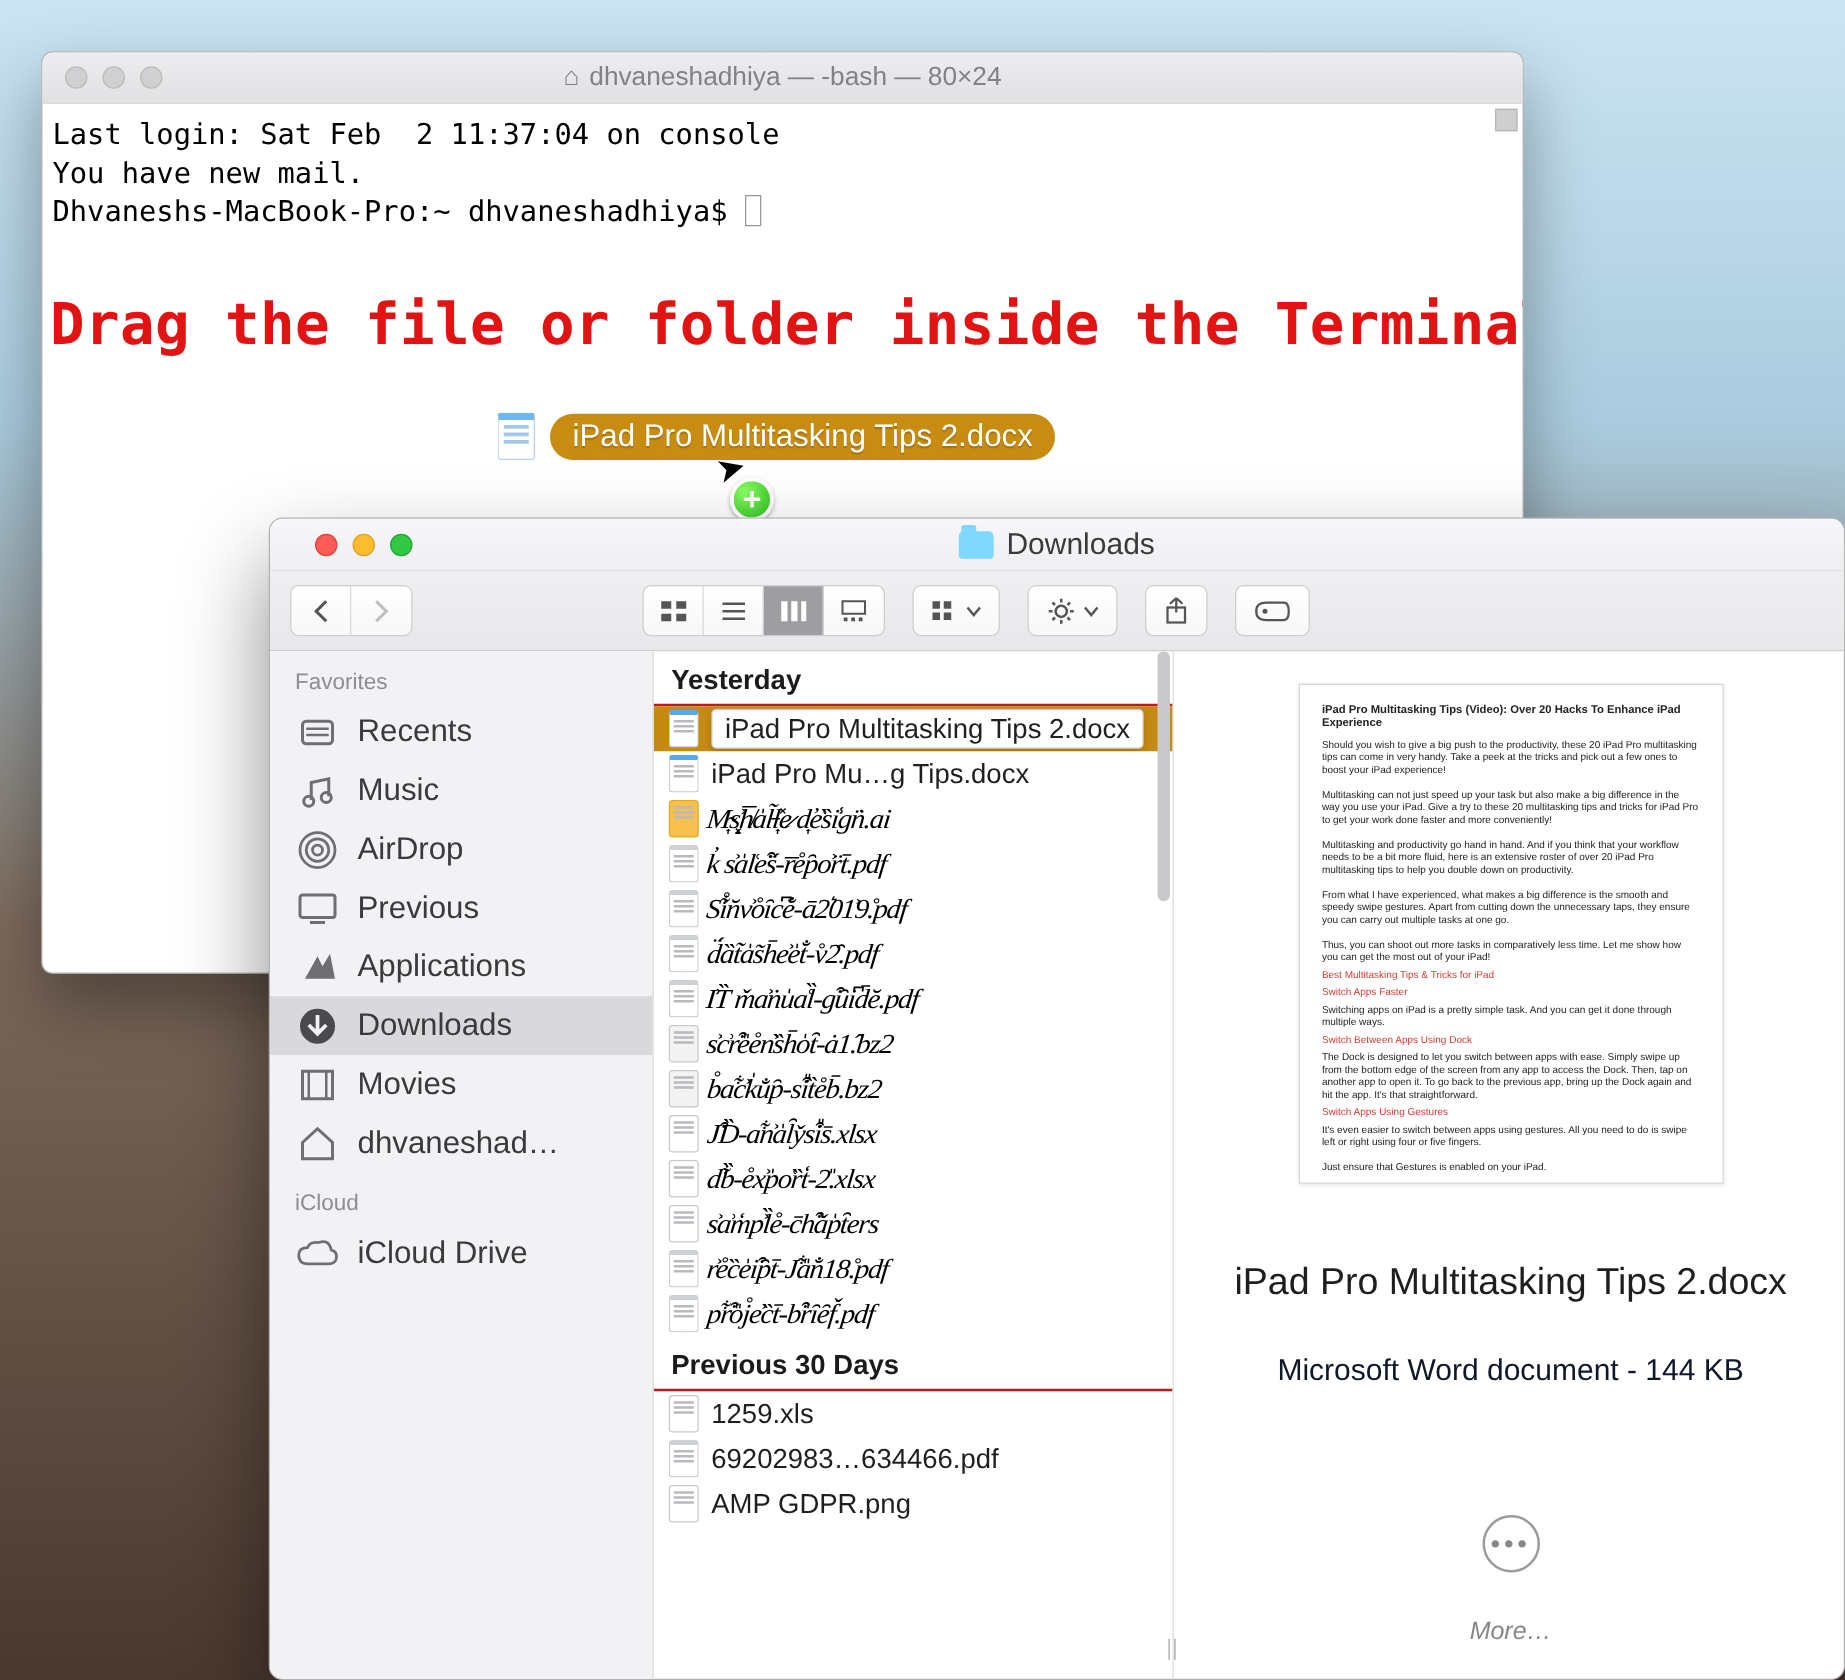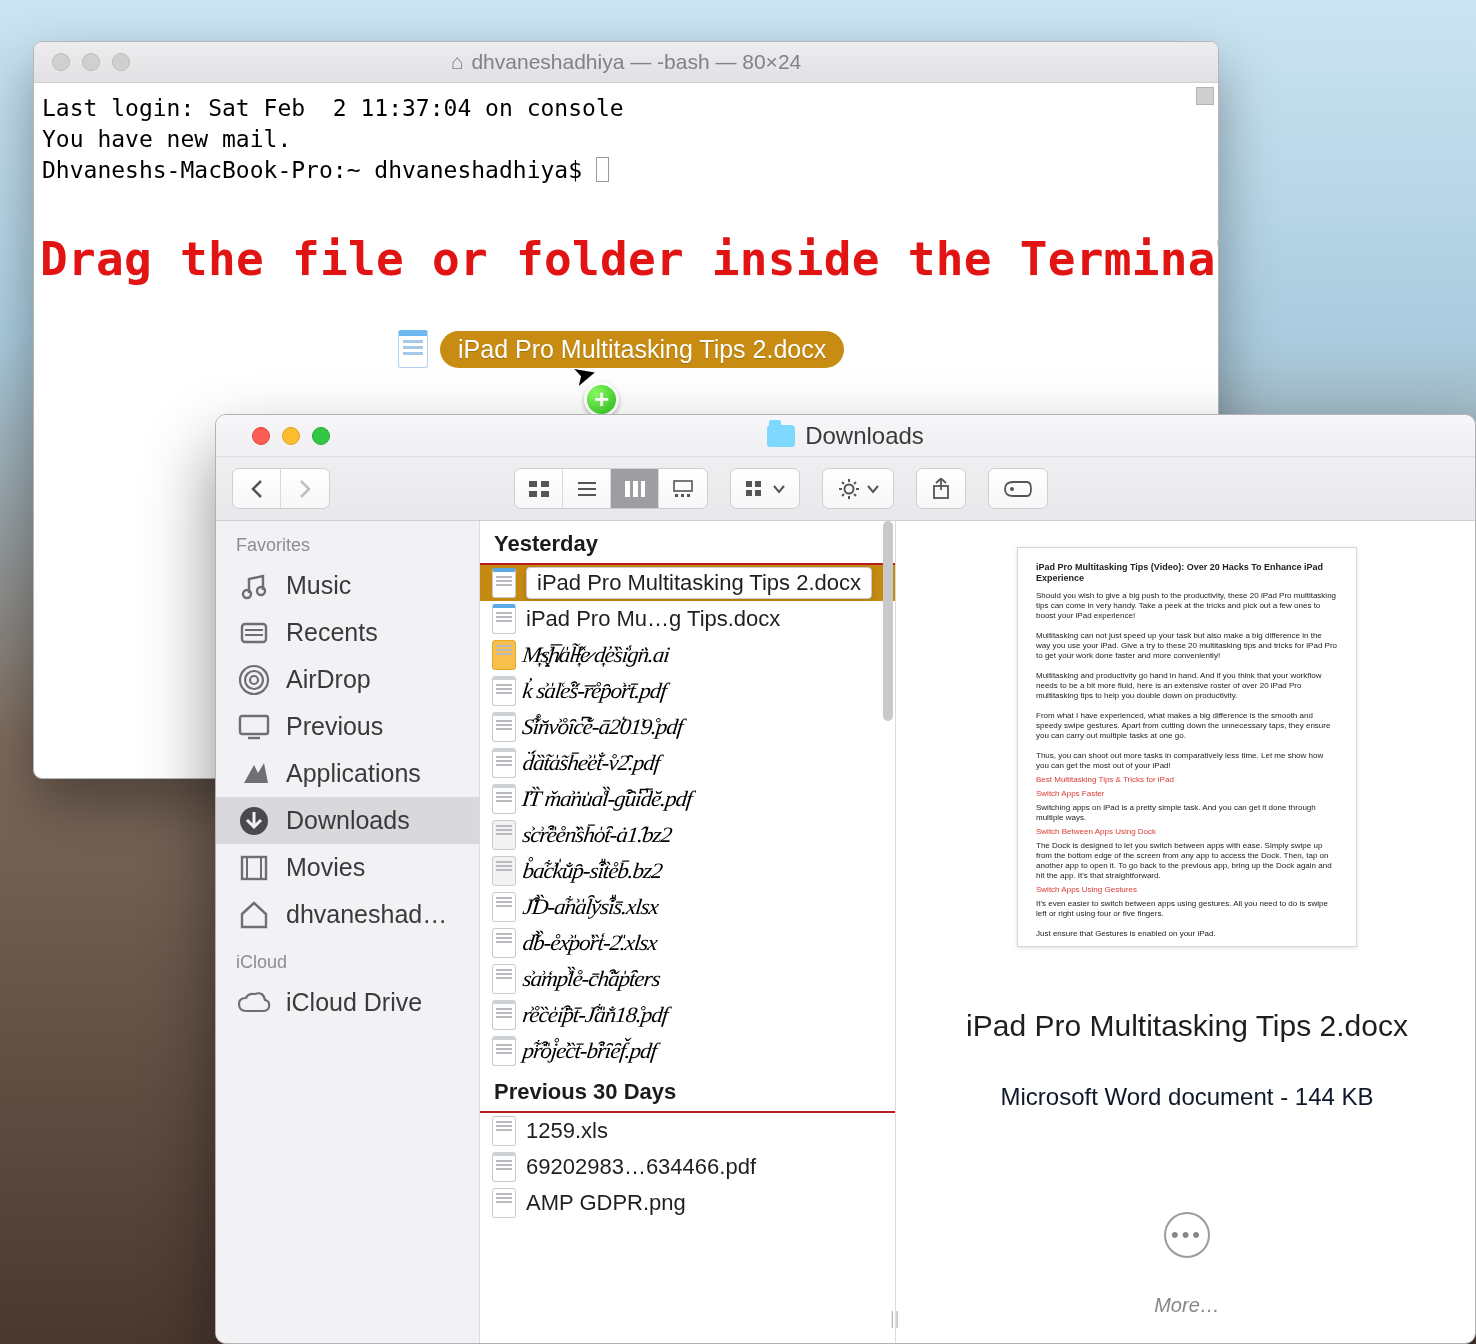--- a/index.html
+++ b/index.html
@@ -106,21 +106,21 @@
   .btn { padding:0 14px; gap:6px; justify-content:center; color:#555; }
   .btn svg, .seg svg { display:block; }
   .search {
     flex:1; max-width:280px; height:41px; background:#fff; border:1px solid #d4d4d7;
     border-radius:8px; display:flex; align-items:center; padding:0 12px; gap:8px; color:#9a9a9e;
     font-size:22px;
   }
 
   
   .finder-body { display:flex; height:calc(100% - 106px); }
-  .sidebar { width:264px; background:#f2f1f4; border-right:1px solid #dcdcde; overflow:hidden; }
+  .sidebar { width:307px; background:#f2f1f4; border-right:1px solid #dcdcde; overflow:hidden; }
   .sidebar-header { font-size:18px; color:#8d8d92; padding:14px 20px 6px; }
   .sidebar-item {
     display:flex; align-items:center; gap:14px; height:47px; padding:0 20px; color:#3a3a3c;
     font-size:25px;
   }
   .sidebar-item.active { background:#d9d8db; }
   .sicon { width:36px; height:36px; display:flex;align-items:center;justify-content:center; color:#6f6f73; }
 
   .file-list { width:416px; border-right:1px solid #dcdcdf; overflow:hidden; }
   .section-head { font-size:22px; font-weight:600; padding:10px 14px 6px; color:#1b1b1d; border-bottom:2px solid #b91c1c; }
@@ -296,37 +296,37 @@
     </div>
   </div>
 
   <div class="finder-body">
 
     <div class="sidebar">
       <div class="sidebar-header">Favorites</div>
 
       <div class="sidebar-item">
         <span class="sicon">
+            <svg width="30" height="26">
+              <rect x="3" y="4" width="24" height="18" rx="3" fill="none" stroke="#6f6f73" stroke-width="2.4"></rect>
+              <line x1="6" y1="10" x2="24" y2="10" stroke="#6f6f73" stroke-width="2"></line>
+              <line x1="6" y1="15" x2="24" y2="15" stroke="#6f6f73" stroke-width="2"></line>
+            </svg>
+          </span>
+        <span>Recents</span>
+      </div>
+      <div class="sidebar-item">
+        <span class="sicon">
             <svg width="30" height="30">
               <path d="M10 22 V8 L24 5 V19" fill="none" stroke="#6f6f73" stroke-width="2.4"></path>
               <circle cx="8" cy="23" r="4" fill="none" stroke="#6f6f73" stroke-width="2.4"></circle>
               <circle cx="22" cy="20" r="4" fill="none" stroke="#6f6f73" stroke-width="2.4"></circle>
             </svg>
           </span>
         <span>Music</span>
-      </div>
-      <div class="sidebar-item">
-        <span class="sicon">
-            <svg width="30" height="26">
-              <rect x="3" y="4" width="24" height="18" rx="3" fill="none" stroke="#6f6f73" stroke-width="2.4"></rect>
-              <line x1="6" y1="10" x2="24" y2="10" stroke="#6f6f73" stroke-width="2"></line>
-              <line x1="6" y1="15" x2="24" y2="15" stroke="#6f6f73" stroke-width="2"></line>
-            </svg>
-          </span>
-        <span>Recents</span>
       </div>
       <div class="sidebar-item">
         <span class="sicon">
             <svg width="32" height="32">
               <circle cx="16" cy="16" r="4" fill="none" stroke="#6f6f73" stroke-width="2.2"></circle>
               <circle cx="16" cy="16" r="9" fill="none" stroke="#6f6f73" stroke-width="2.2"></circle>
               <circle cx="16" cy="16" r="14" fill="none" stroke="#6f6f73" stroke-width="2.2"></circle>
             </svg>
           </span>
         <span>AirDrop</span>

